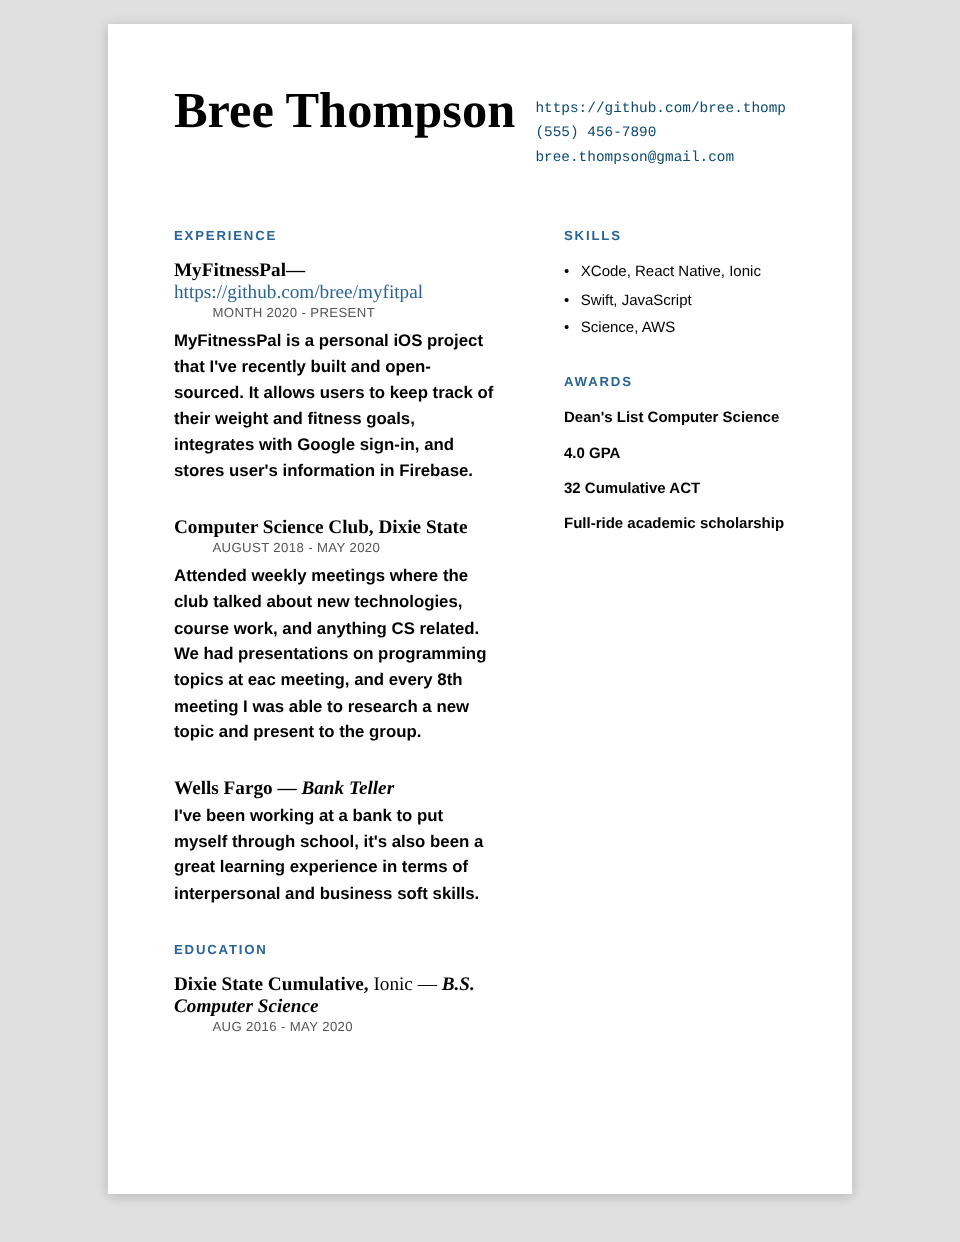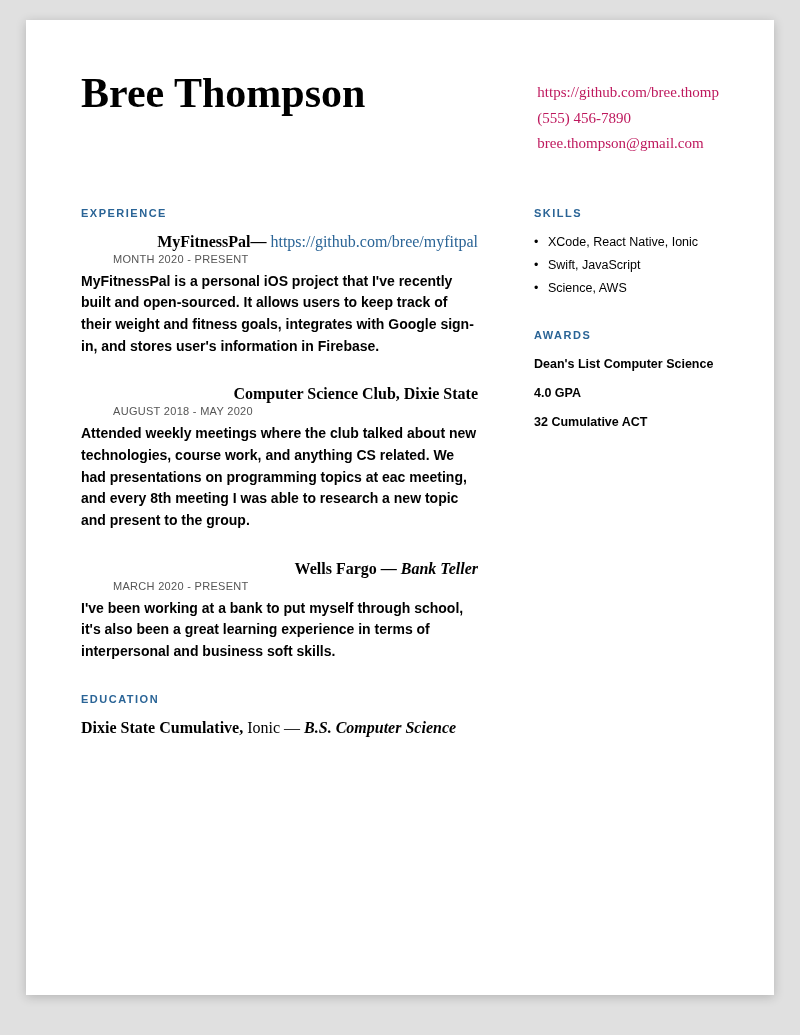--- a/index.html
+++ b/index.html
@@ -11,21 +11,21 @@
     body {
       background: #e0e0e0;
       display: flex;
       justify-content: center;
       align-items: flex-start;
       padding: 20px;
       font-family: Georgia, 'Times New Roman', serif;
     }
 
     .page {
-      width: 748px;
+      width: 620px;
       min-height: 975px;
       background: #ffffff;
       padding: 50px 55px 60px 55px;
       box-shadow: 0 2px 10px rgba(0,0,0,0.2);
     }
 
     .header {
       display: flex;
       justify-content: space-between;
       align-items: flex-start;
@@ -36,24 +36,24 @@
     .header-name {
       font-size: 42px;
       font-weight: bold;
       color: #000;
       line-height: 1.1;
       font-family: Georgia, serif;
     }
 
     .header-contact {
       text-align: left;
-      font-size: 15px;
+      font-size: 12px;
       line-height: 1.7;
-      color: #be185d;
-      font-family: Liberation Serif, serif;
+      color: #0c4a6e;
+      font-family: Liberation Mono, monospace;
       padding-top: 10px;
     }
 
     .main-content {
       display: flex;
       gap: 56px;
     }
 
     .left-column {
       flex: 1;
@@ -77,21 +77,20 @@
     .experience-item {
       margin-bottom: 28px;
     }
 
     .item-heading {
       font-size: 16px;
       font-weight: bold;
       color: #000;
       font-family: Georgia, serif;
       margin-bottom: 2px;
-      text-align: right;
     }
 
     .item-heading a {
       color: #2a6496;
       text-decoration: none;
       font-weight: normal;
     }
 
     .item-heading .org-name {
       font-weight: bold;
@@ -205,45 +204,46 @@
           <span class="org-name">Computer Science Club,</span><span> Dixie State</span>
         </div>
         <div class="item-date">August 2018 - May 2020</div>
         <div class="item-description">Attended weekly meetings where the club talked about new technologies, course work, and anything CS related. We had presentations on programming topics at eac meeting, and every 8th meeting I was able to research a new topic and present to the group.</div>
       </div>
 
       <div class="experience-item">
         <div class="item-heading">
           <span class="org-name">Wells Fargo</span><span> — </span><em>Bank Teller</em>
         </div>
-        <div class="item-date">March 2020 - PRESENT</div>
         <div class="item-description">I've been working at a bank to put myself through school, it's also been a great learning experience in terms of interpersonal and business soft skills.</div>
       </div>
 
       <div class="education-section">
         <div class="section-title">EDUCATION</div>
         <div class="edu-title">
           <span class="org-name">Dixie State Cumulative,</span><span class="normal"> Ionic — </span><em>B.S. Computer Science</em>
         </div>
+        <div class="item-date">Aug 2016 - May 2020</div>
       </div>
 
     </div>
 
     <div class="right-column">
 
       <div class="section-title">SKILLS</div>
       <ul class="skills-list">
         <li>XCode, React Native, Ionic</li>
         <li>Swift, JavaScript</li>
         <li>Science, AWS</li>
       </ul>
 
       <div class="awards-section">
         <div class="section-title">AWARDS</div>
         <div class="award-item">Dean's List Computer Science</div>
         <div class="award-item">4.0 GPA</div>
         <div class="award-item">32 Cumulative ACT</div>
+        <div class="award-item">Full-ride academic scholarship</div>
       </div>
 
     </div>
 
   </div>
 </div>
 
 </body></html>

